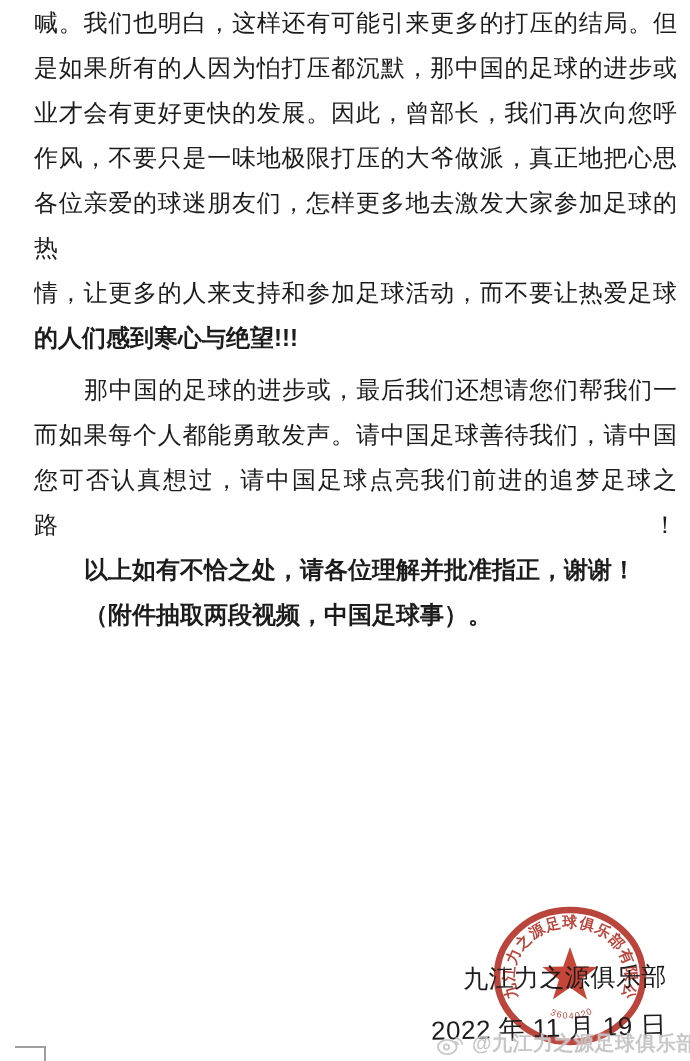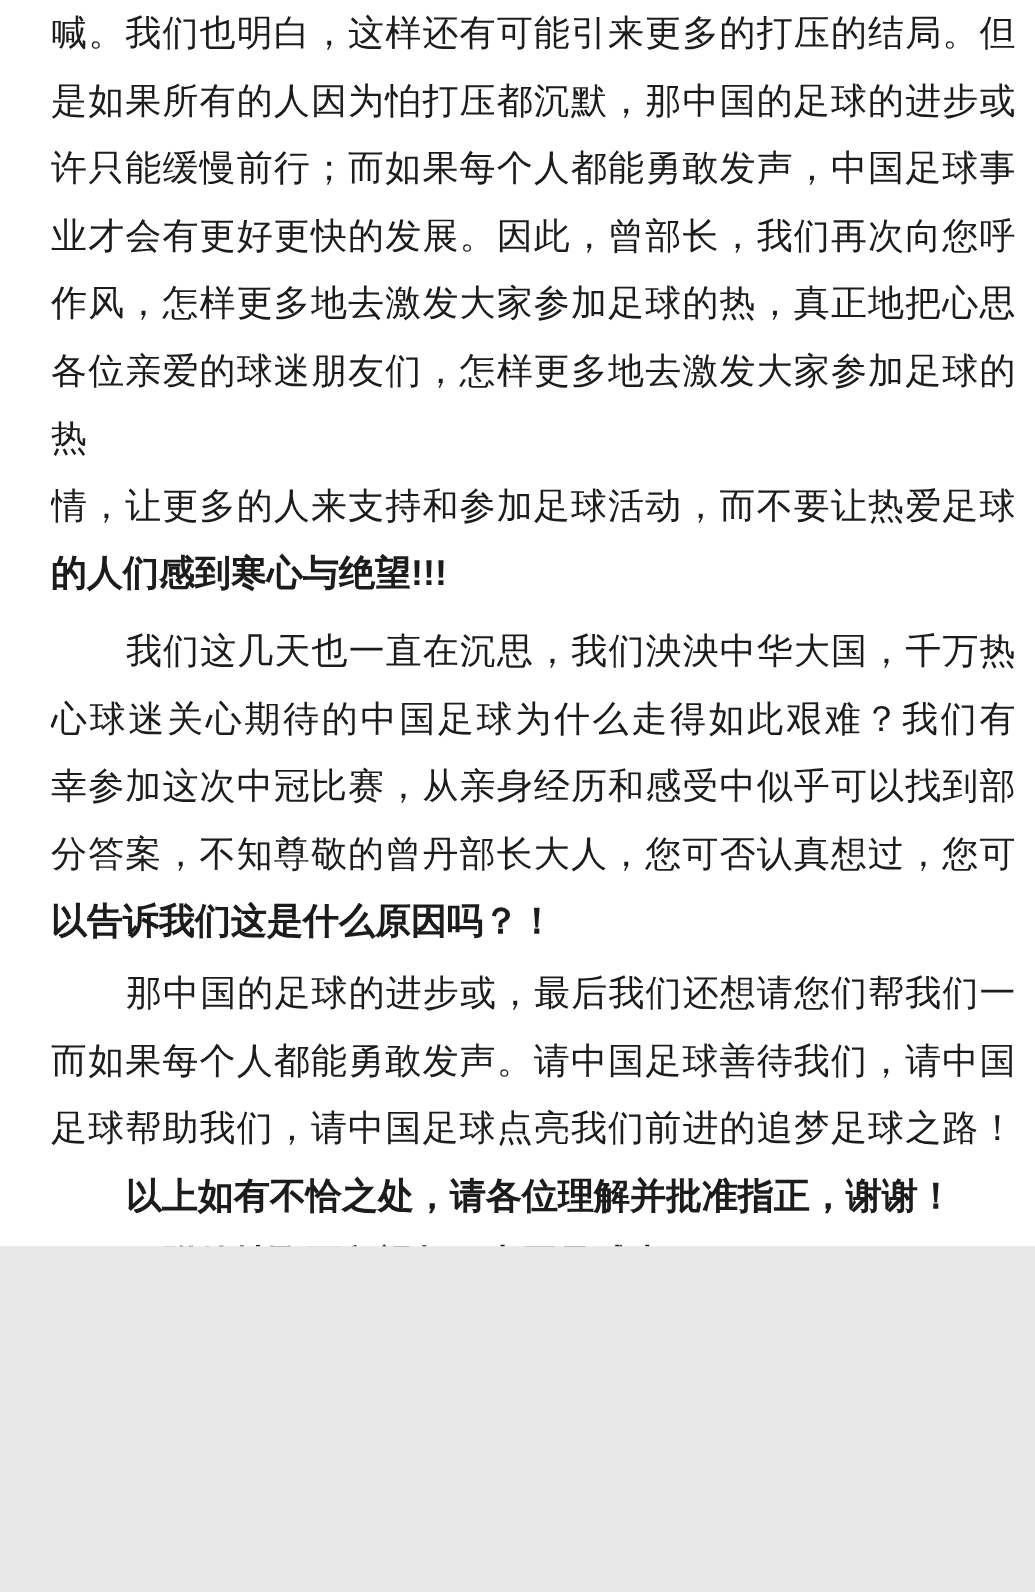--- a/index.html
+++ b/index.html
@@ -1,19 +1,19 @@
 <!DOCTYPE html>
 <html><head>
 <meta charset="utf-8">
 <style>
   html, body { margin: 0; padding: 0; background: #e8e8e8; }
   .page {
     position: relative;
     width: 690px;
-    height: 831px;
+    height: 1061px;
     margin: 0 auto;
     background: #ffffff;
     overflow: hidden;
     font-family: "Liberation Sans", "DejaVu Sans", sans-serif;
     color: var(--ink, #1c1c1c);
   }
   
   .doc {
     position: absolute;
     top: 0; left: 0; right: 0;
@@ -99,38 +99,30 @@
 </style>
 </head>
 <body>
 
 <div class="page" style="--ink: #1c1c1c; --seal-red: #b5382e; --star-red: #c1392b; --watermark-gray: #c6c4c4;">
 
   <div class="doc">
       <div class="para p1">
         <div class="line">喊。我们也明白，这样还有可能引来更多的打压的结局。但</div>
         <div class="line">是如果所有的人因为怕打压都沉默，那中国的足球的进步或</div>
-        <div class="line">许只能缓慢前行；而如果每个人都能勇敢发声，中国足球事</div>
         <div class="line">业才会有更好更快的发展。因此，曾部长，我们再次向您呼</div>
-        <div class="line">作风，怎样更多地去激发大家参加足球的热，真正地把心思</div>
+        <div class="line">作风，不要只是一味地极限打压的大爷做派，真正地把心思</div>
         <div class="line">各位亲爱的球迷朋友们，怎样更多地去激发大家参加足球的热</div>
         <div class="line">情，让更多的人来支持和参加足球活动，而不要让热爱足球</div>
         <div class="line no-just">的人们感到寒心与绝望!!!</div>
       </div>
-      <div class="para p2">
-        <div class="line ind">我们这几天也一直在沉思，我们泱泱中华大国，千万热</div>
-        <div class="line">心球迷关心期待的中国足球为什么走得如此艰难？我们有</div>
-        <div class="line">幸参加这次中冠比赛，从亲身经历和感受中似乎可以找到部</div>
-        <div class="line">分答案，不知尊敬的曾丹部长大人，您可否认真想过，您可</div>
-        <div class="line no-just">以告诉我们这是什么原因吗？！</div>
-      </div>
       <div class="para p3">
         <div class="line ind">那中国的足球的进步或，最后我们还想请您们帮我们一</div>
         <div class="line">而如果每个人都能勇敢发声。请中国足球善待我们，请中国</div>
-        <div class="line">足球帮助我们，请中国足球点亮我们前进的追梦足球之路！</div>
+        <div class="line">您可否认真想过，请中国足球点亮我们前进的追梦足球之路！</div>
       </div>
       <div class="para p4">
         <div class="line no-just ind">以上如有不恰之处，请各位理解并批准指正，谢谢！</div>
       </div>
       <div class="para p5">
         <div class="line no-just ind">（附件抽取两段视频，中国足球事）。</div>
       </div>
     </div>
 
   <svg class="seal" viewBox="0 0 158 141" preserveAspectRatio="none">

